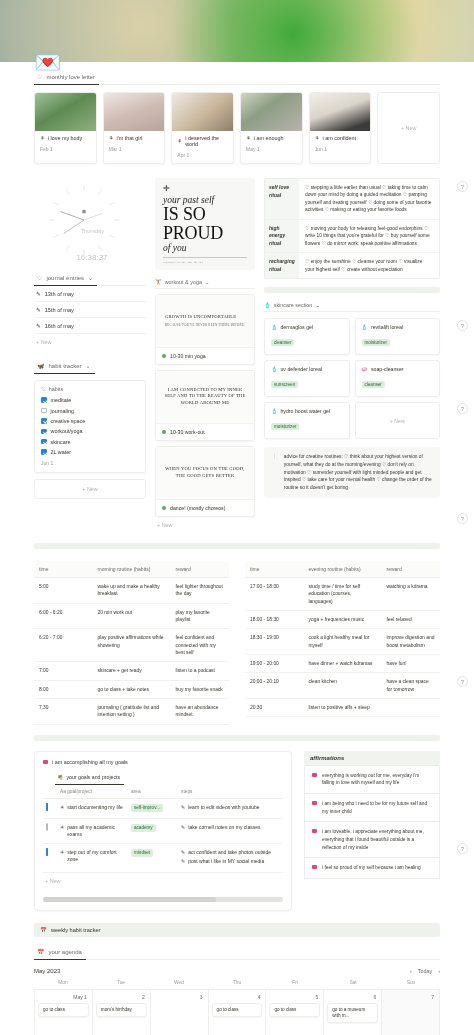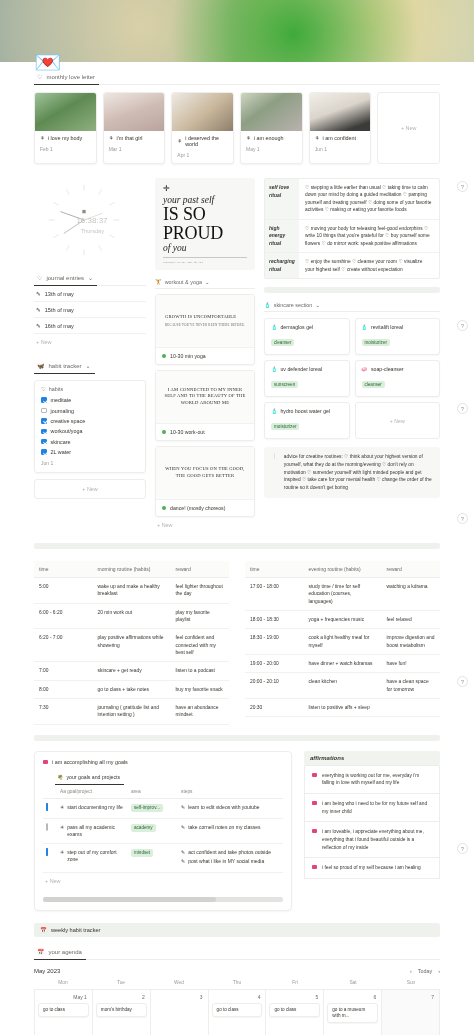--- a/index.html
+++ b/index.html
@@ -67,21 +67,21 @@
   }
 
   
   .cols { display:flex; gap:9px; margin-top: 14px; }
   .col-a { width: 112px; }
   .col-b { width: 100px; }
   .col-c { flex:1; }
 
   .clock {
     height: 84px; position:relative;
-    display:flex; align-items:center; justify-content:center;
+    display:flex; align-items:flex-end; justify-content:center;
   }
   .clock svg { position:absolute; inset:0; }
   .clock-time { font-size: 8px; color:#c7c6c3; position:relative; top:0px; left:2px;}
   .clock-day { font-size: 5.6px; color:#c7c6c3; position:absolute; top:50px; left:50%; transform:translateX(-40%);}
 
   .list-item {
     display:flex; align-items:center; gap:4px;
     font-size:5.6px; color:#37352f; padding: 4.5px 2px;
     border-bottom:1px solid #f1f1f0;
   }

